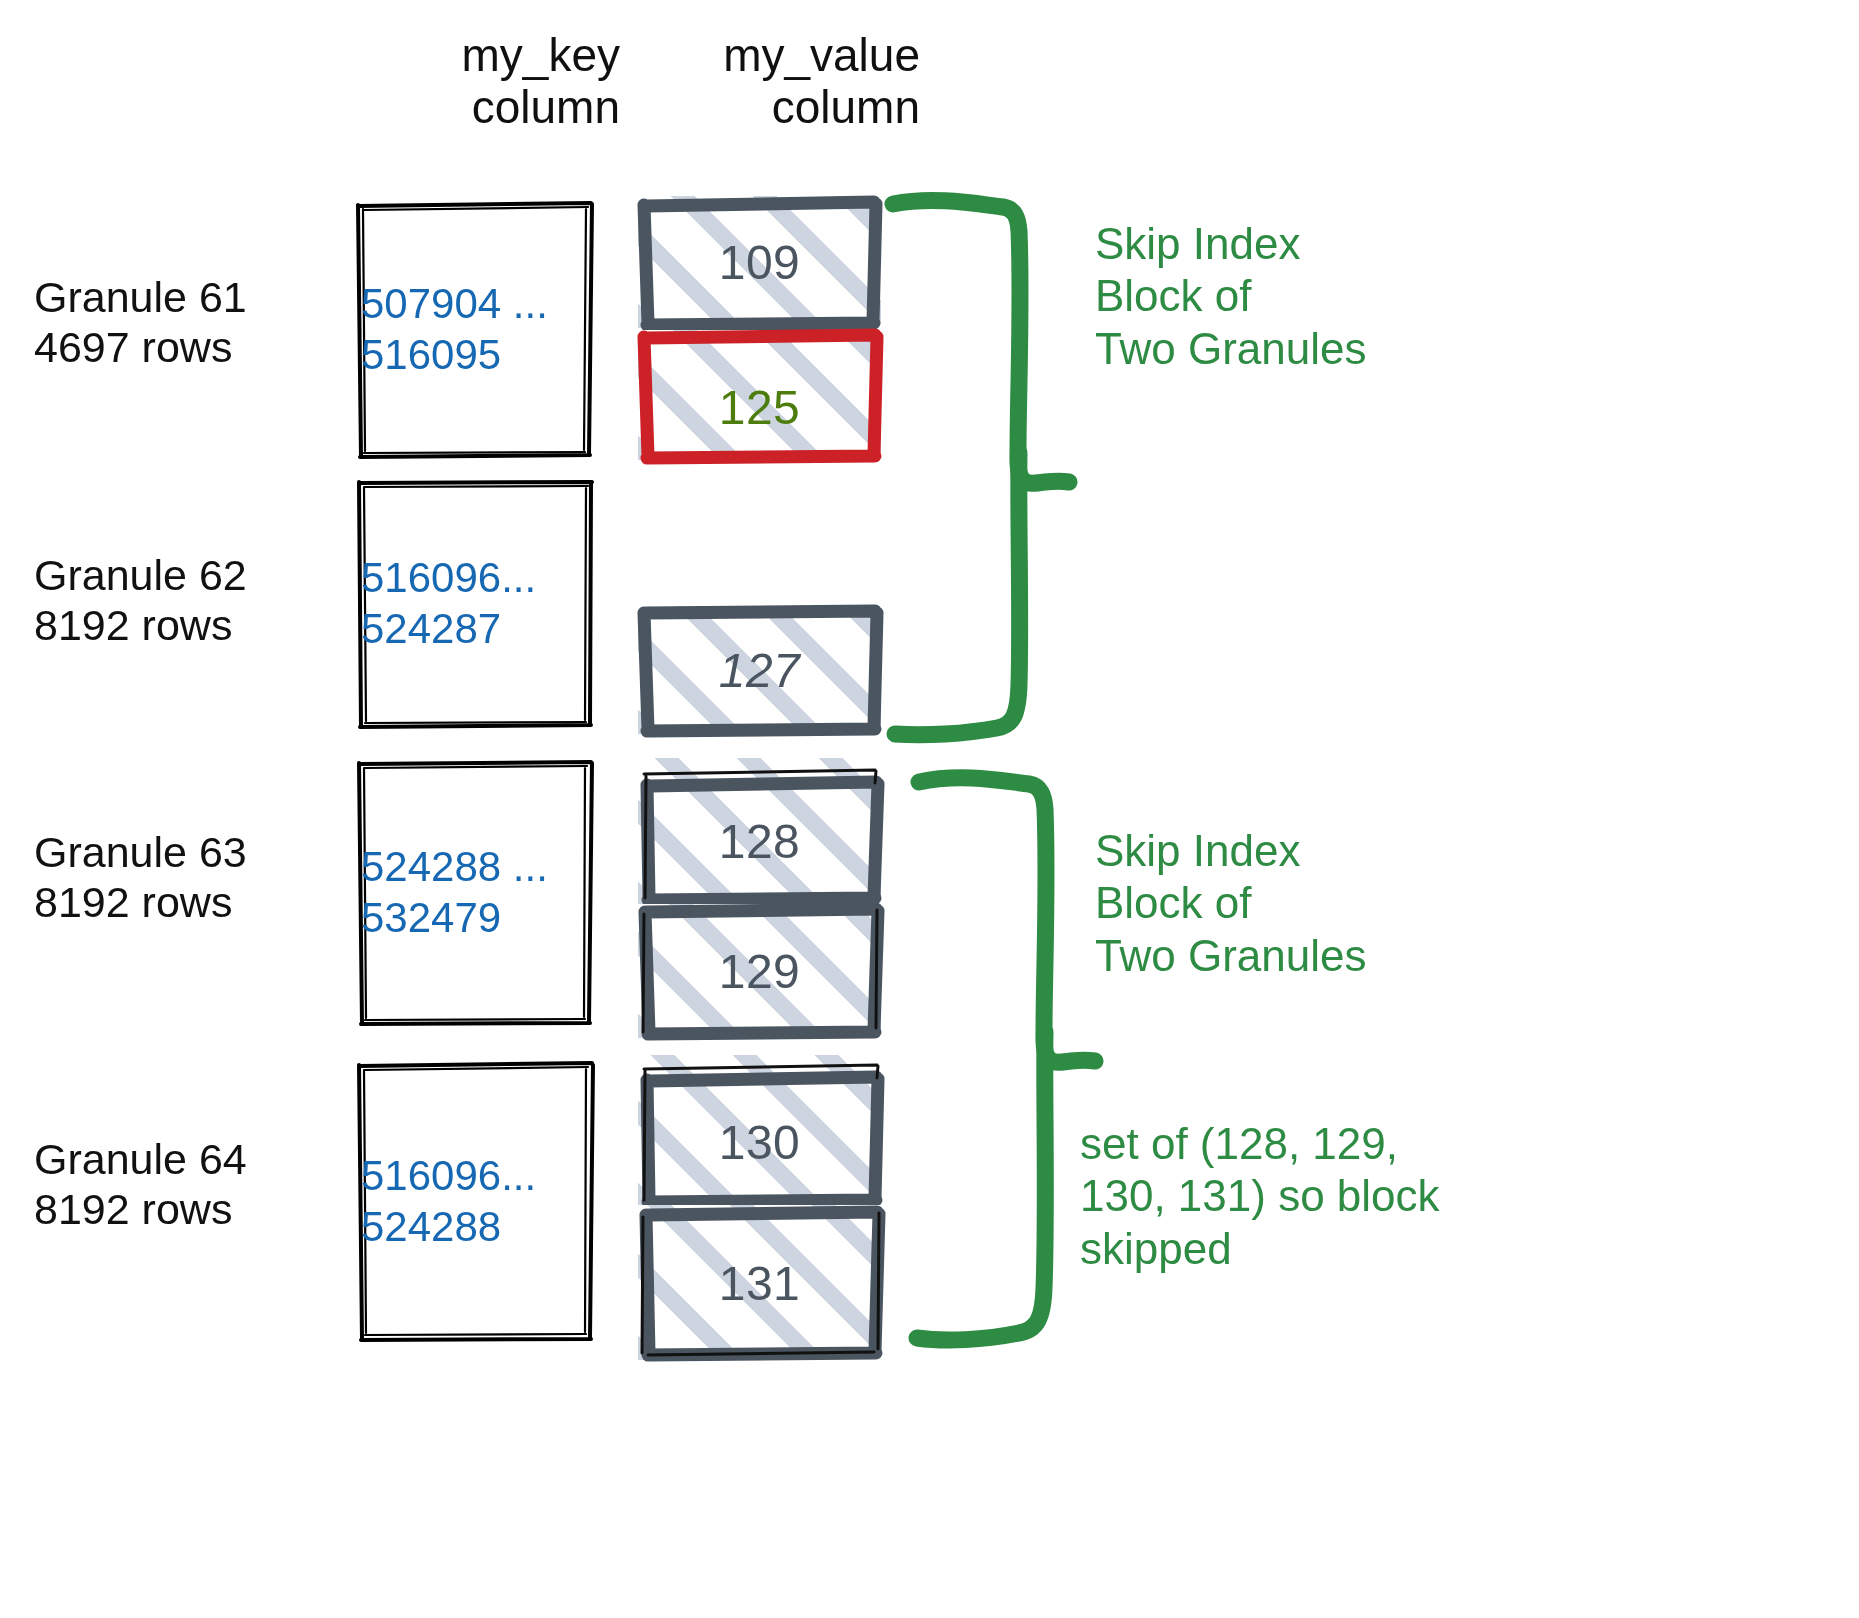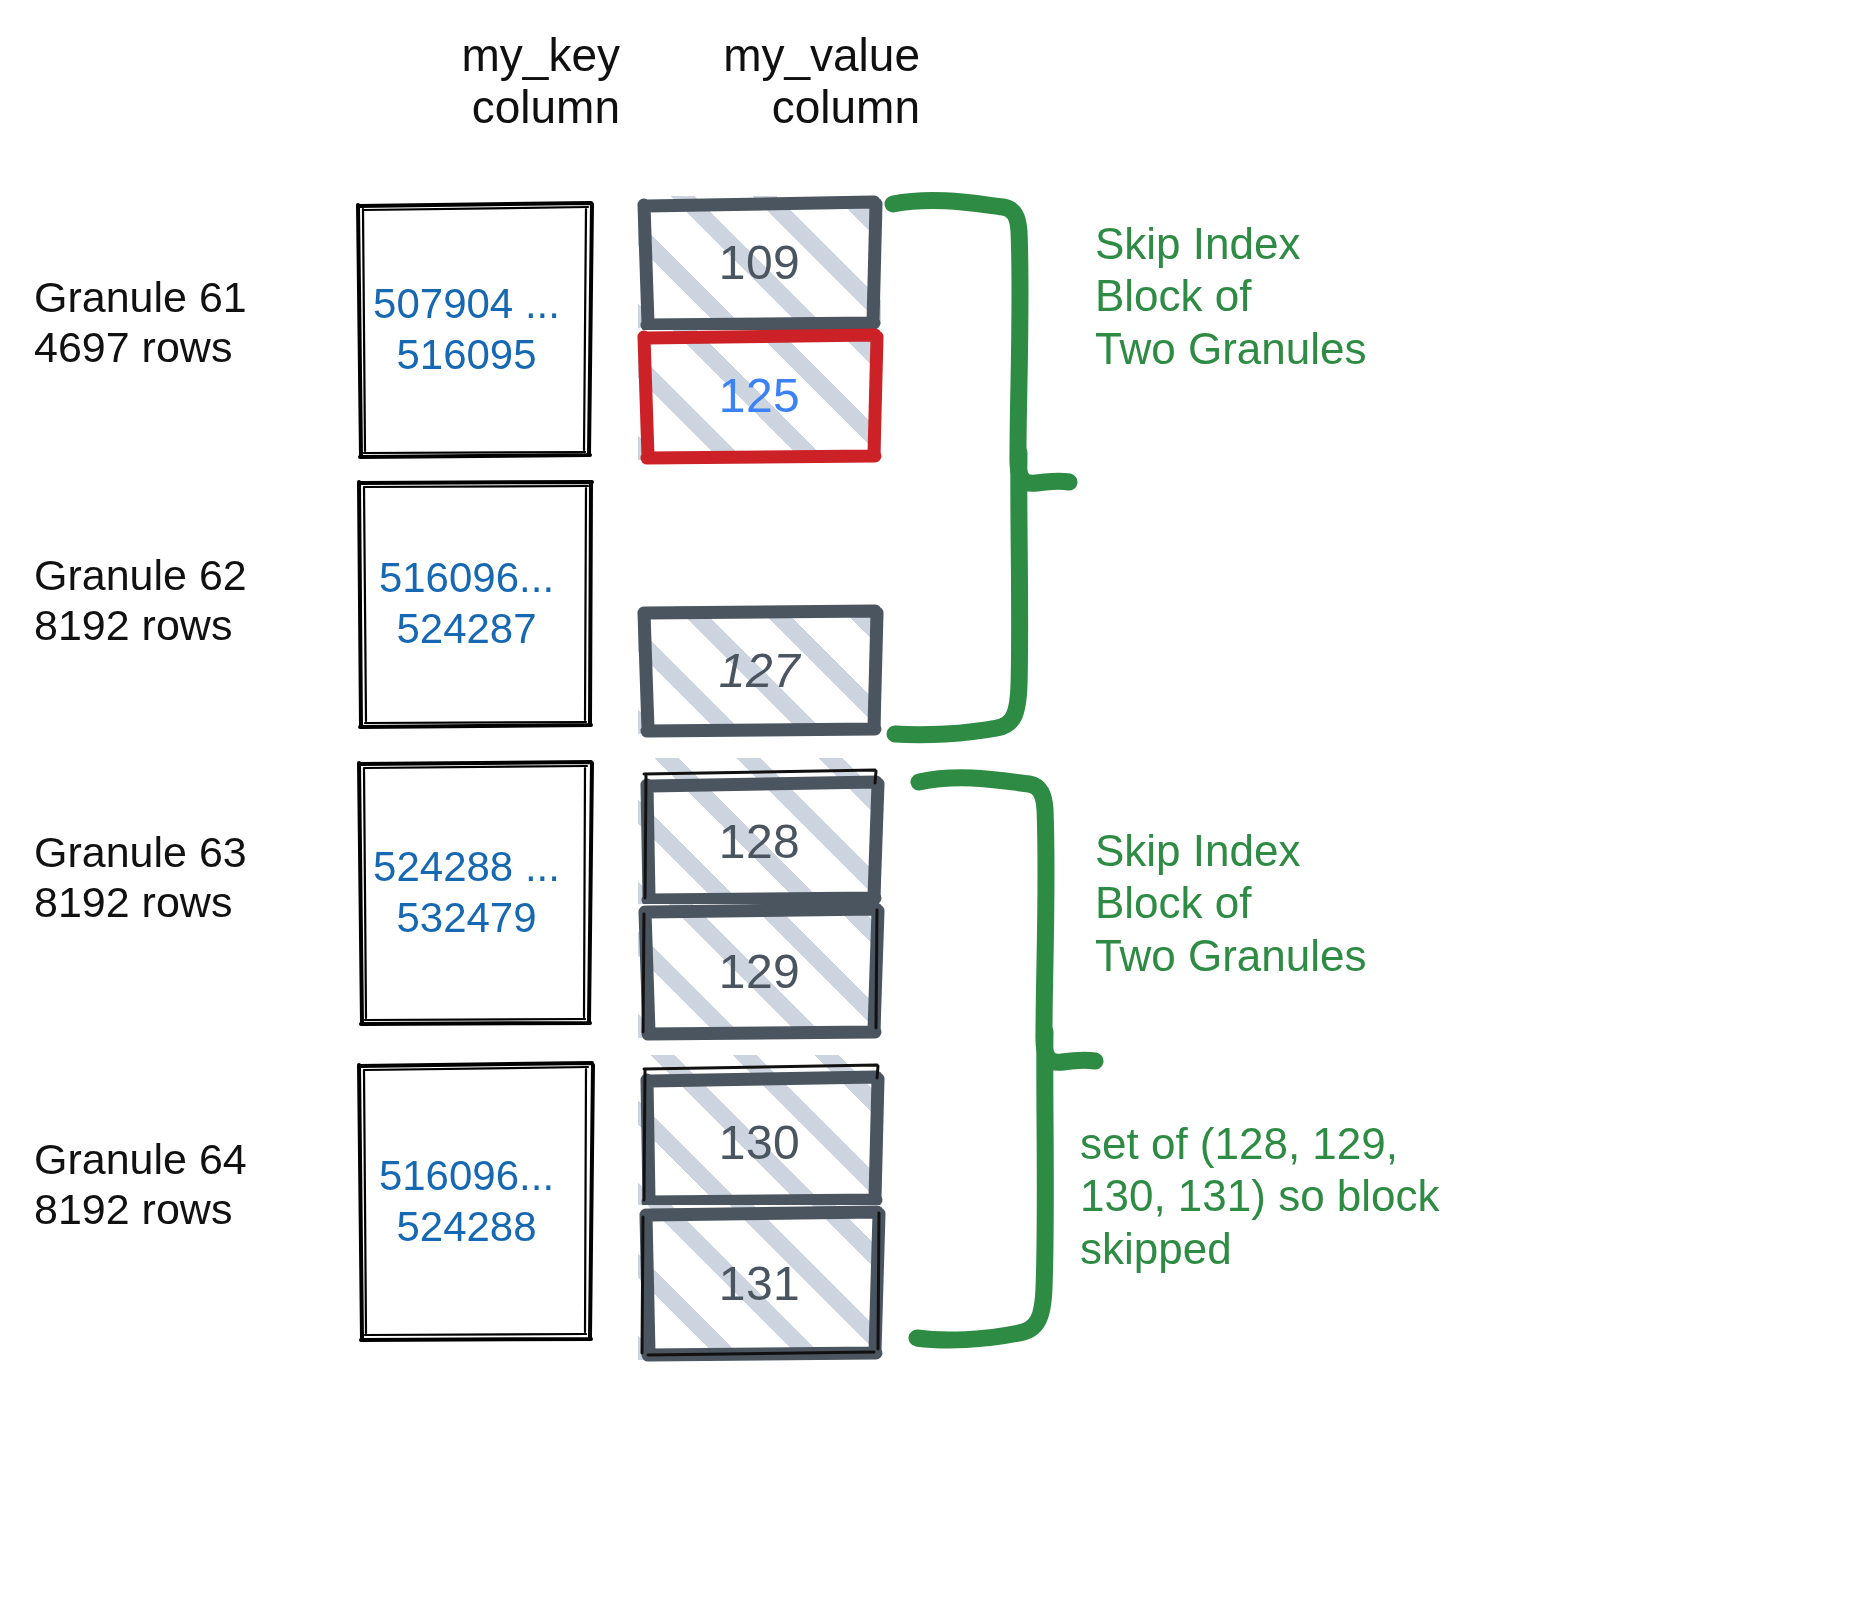--- a/index.html
+++ b/index.html
@@ -43,21 +43,20 @@
     width:240px;
     box-sizing:border-box;
     background:#fff;
   }
   .key-box .sketch{position:absolute;inset:0;overflow:visible;}
   .key-text{
     position:absolute;
     left:0;right:17px;
     top:50%;
     transform:translateY(-50%);
-    text-align:center;
     color:#1668b3;
     font-size:42px;
     line-height:1.22;
     white-space:pre-line;
     padding:0 6px;
   }
 
   
   .val-box{
     position:absolute;
@@ -78,21 +77,21 @@
   .val-box .sketch{position:absolute;inset:0;overflow:visible;}
   .val-text{
     position:absolute;
     left:0;right:0;top:50%;
     transform:translateY(-50%);
     text-align:center;
     font-size:48px;
     color:#4a5560;
     letter-spacing:0.5px;
   }
-  .val-box.flagged .val-text{color:#3b82f6;}
+  .val-box.flagged .val-text{color:#4d7c0f;margin-top:12px;}
 
   
   .brace{position:absolute;overflow:visible;}
 
   
   .note{
     position:absolute;
     color:#2e8b43;
     font-size:44px;
     line-height:1.19;

